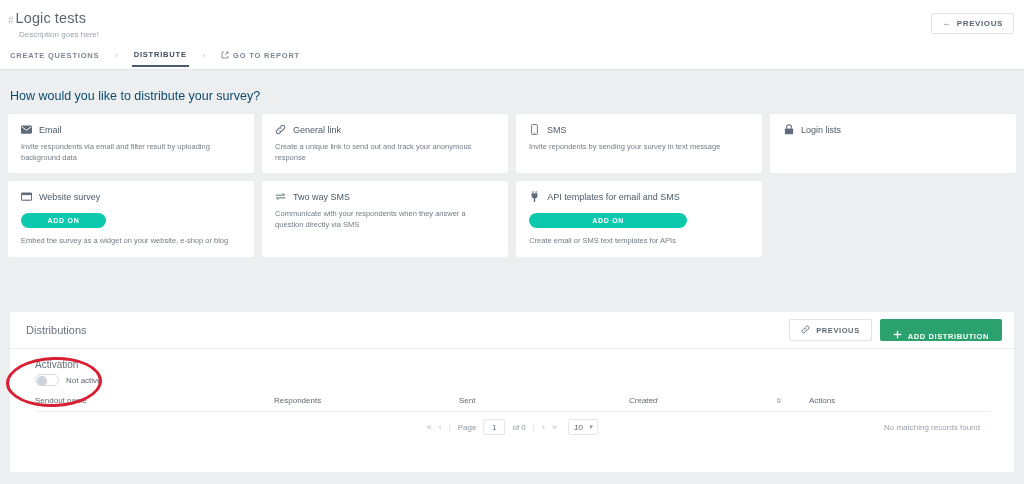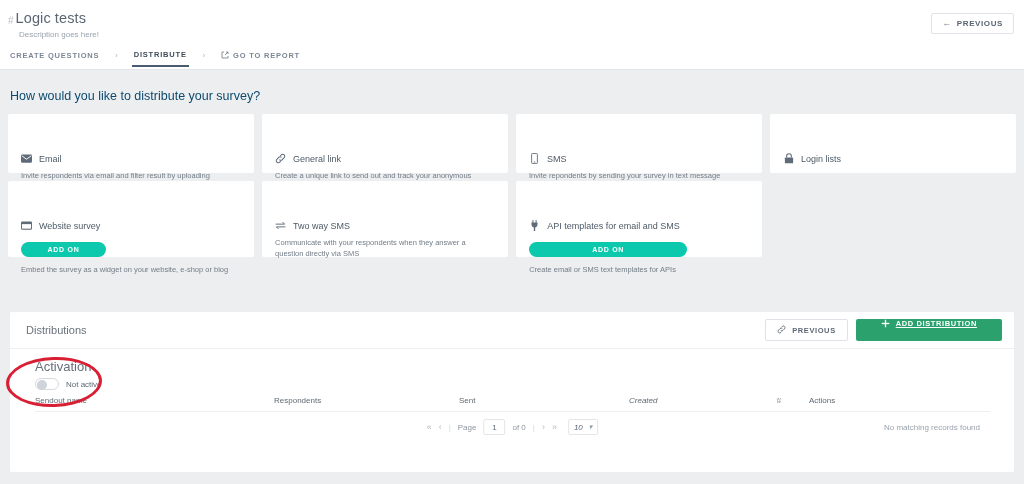--- a/index.html
+++ b/index.html
@@ -56,21 +56,21 @@
   .cards { position:absolute; left:8px; top:44px; width:1008px; }
   .card-row { display:flex; gap:8px; margin-bottom:8px; }
   .card {
     background:#ffffff; border-radius:2px;
     width:249px; padding:10px 13px 12px 13px;
     position:relative;
     cursor:pointer;
   }
   .card.r1 { height:59px; }
   .card.r2 { height:76px; }
-  .card-head { display:flex; align-items:center; gap:7px; margin-bottom:7px;margin-top:29px; }
+  .card-head { display:flex; align-items:center; gap:7px; margin-bottom:7px; }
   .card-icon { width:11px; height:11px; color:#5f6b78; display:flex; align-items:center; justify-content:center; flex:none; }
   .card-icon svg { display:block; }
   .card-title { font-size:9px; color:#4d5a67; font-weight:400; }
   .card-desc { font-size:7.5px; line-height:1.45; color:#737d87; }
   .addon {
     display:inline-flex; align-items:center; justify-content:center;
     height:15px; border-radius:8px;
     background:#0cc9ae; color:#ffffff;
     font-size:7px; font-weight:700; letter-spacing:.7px;
     margin-bottom:8px; cursor:pointer;
@@ -91,27 +91,27 @@
   }
   .panel-head { position:relative; height:37px; border-bottom:1px solid #edeff1; }
   .panel-title { position:absolute; left:16px; top:12px; font-size:11px; color:#68727c; }
   .panel-actions { position:absolute; right:12px; top:7px; display:flex; gap:8px; align-items:center; }
   .btn-testlink {
     height:22px; padding:0 11px; display:flex; align-items:center; gap:6px;
     border:1px solid #dfe3e8; border-radius:2px; background:#fff;
     font-size:7.5px; font-weight:700; letter-spacing:.6px; color:#5d6873; cursor:pointer;
   }
   .btn-add {
-    height:22px; padding:0 25px; display:flex; align-items:flex-start; gap:6px;
+    height:22px; padding:0 13px; display:flex; align-items:flex-end; gap:6px;
     border-radius:2px; background:#2ba26d; color:#ffffff;
-    font-size:7.5px; font-weight:700; letter-spacing:.6px; cursor:pointer; border:none;text-decoration:underline;
+    font-size:7.5px; font-weight:700; letter-spacing:.6px; cursor:pointer; border:none;
   }
 
   .activation { position:absolute; left:25px; top:47px; }
-  .activation-label { font-size:13px; color:#66707a; margin-bottom:4px; }
+  .activation-label { font-size:10px; color:#66707a; margin-bottom:4px; }
   .activation-row { display:flex; align-items:center; gap:7px; }
   .toggle {
     width:24px; height:12px; border-radius:7px; background:#ffffff;
     border:1px solid #d5dadf; position:relative; cursor:pointer;
   }
   .toggle .knob {
     position:absolute; left:1px; top:1px; width:10px; height:10px;
     border-radius:50%; background:#ced4da;
   }
   .activation-state { font-size:8px; color:#5d6873; }

